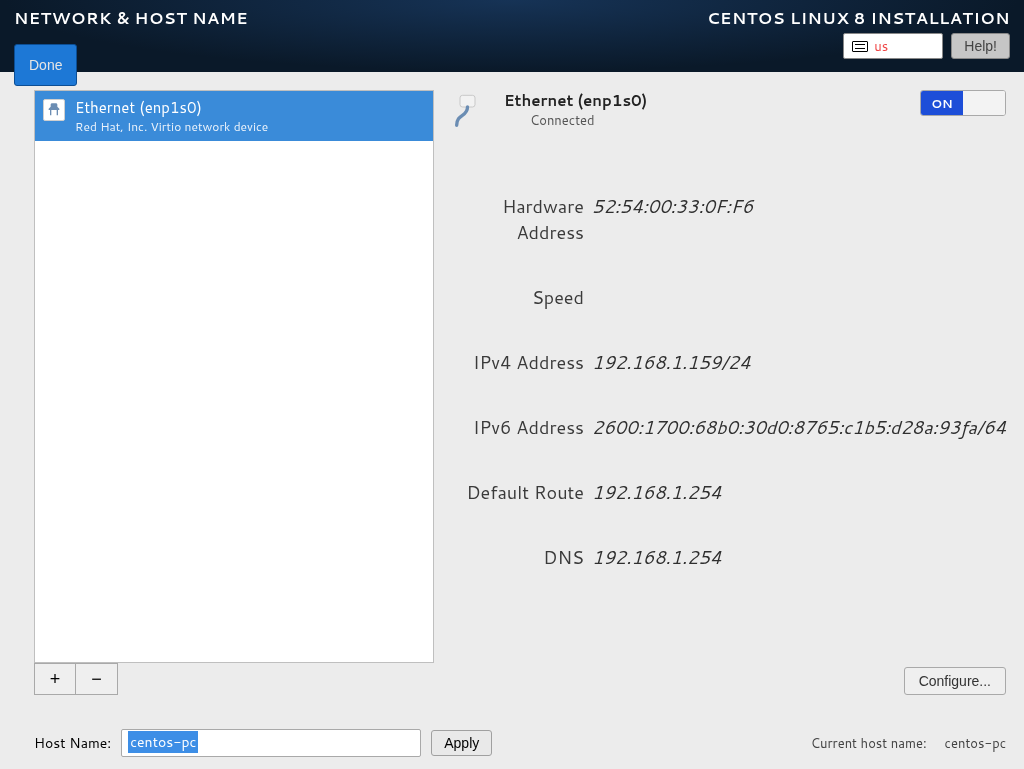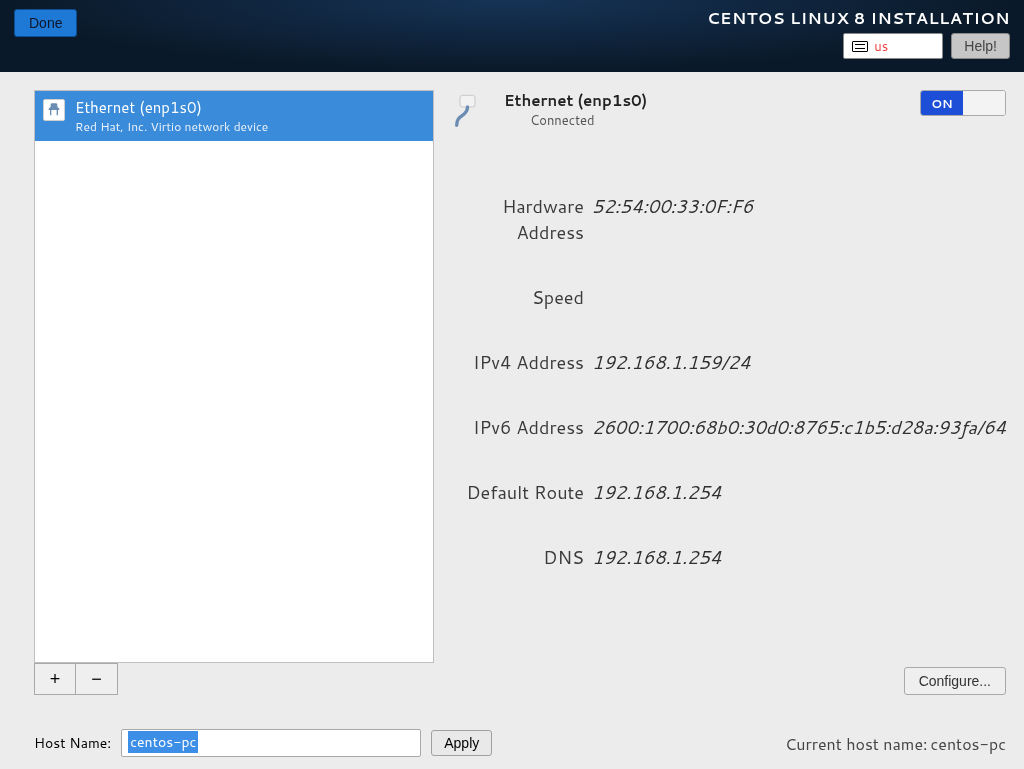--- a/index.html
+++ b/index.html
@@ -13,22 +13,22 @@
   .header {
     height: 72px;
     background: #0b1b2c;
     background: radial-gradient(ellipse at top, #163356 0%, #0a1929 70%);
     color: #fff; display: flex; padding: 6px 14px 8px 14px;
   }
   .header-left { flex: 1; display: flex; flex-direction: column; align-items: flex-start; }
   .header-right { display: flex; flex-direction: column; align-items: flex-end; }
   .header-title, .header-product { font-size: 16px; letter-spacing: 0.5px; font-weight: 600; }
   .done-btn {
-    margin-top: 3px; background: #1d78d6; color: #0f172a; border: 1px solid #0c4e94;
-    border-radius: 3px; padding: 5px 14px; font-size: 14px; cursor: pointer;
+    margin-top: 15px; background: #1d78d6; color: #e5e5e5; border: 1px solid #0c4e94;
+    border-radius: 3px; padding: 12px 14px; font-size: 14px; cursor: pointer;
   }
   .header-row2 { margin-top: 4px; display: flex; align-items: center; gap: 8px; }
   .keyboard-btn {
     background: #fff; color: #ef4444; border: 1px solid #888; border-radius: 2px;
     padding: 3px 8px; font-size: 13px; display: flex; align-items: center; gap: 6px;
     width: 100px; cursor: pointer;
   }
   .kbd-icon { width: 16px; height: 11px; border: 1.5px solid #000; border-radius: 1px; position: relative; }
   .kbd-icon::after { content:""; position:absolute; inset:2px; border-top:1px solid #000; border-bottom:1px solid #000;}
   .help-btn {
@@ -102,27 +102,28 @@
   .hn-label { color:#000000; font-size:14px; }
   .hn-input {
     width: 300px; height: 28px; border:1px solid #a9a9a9; border-radius:2px;
     padding: 2px 6px; font-size:14px; background:#fff;
   }
   .hn-input .sel { background:#3d8ee6; color:#fff; padding:1px 2px; }
   .apply-btn {
     background:#e9e9e9; border:1px solid #a0a0a0; border-radius:3px;
     padding:4px 12px; font-size:14px; cursor:pointer;
   }
-  .cur-host { margin-left:auto; font-size:16px; color:#444; display:flex; gap:3px;}
+  .cur-host { margin-left:auto; font-size:13px; color:#444; display:flex; gap:18px;}
 </style>
 </head>
 <body>
 
 <div class="header">
   <div class="header-left">
+    <div class="header-title">NETWORK &amp; HOST NAME</div>
     <button class="done-btn">Done</button>
   </div>
   <div class="header-right">
     <div class="header-product">CENTOS LINUX 8 INSTALLATION</div>
     <div class="header-row2">
       <div class="keyboard-btn">
         <span class="kbd-icon"></span>
         <span>us</span>
       </div>
       <button class="help-btn">Help!</button>

